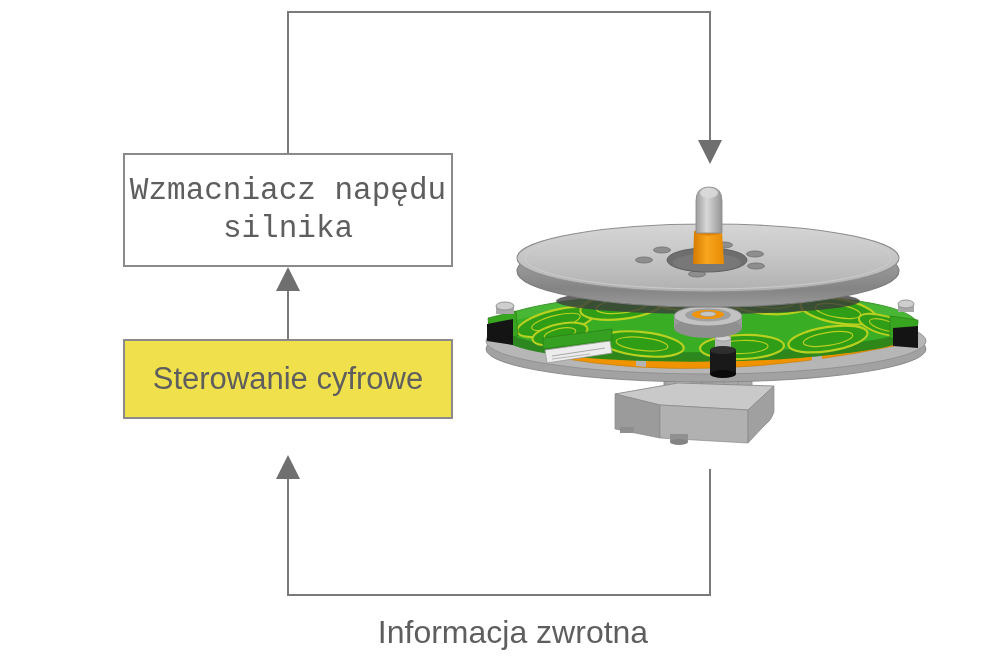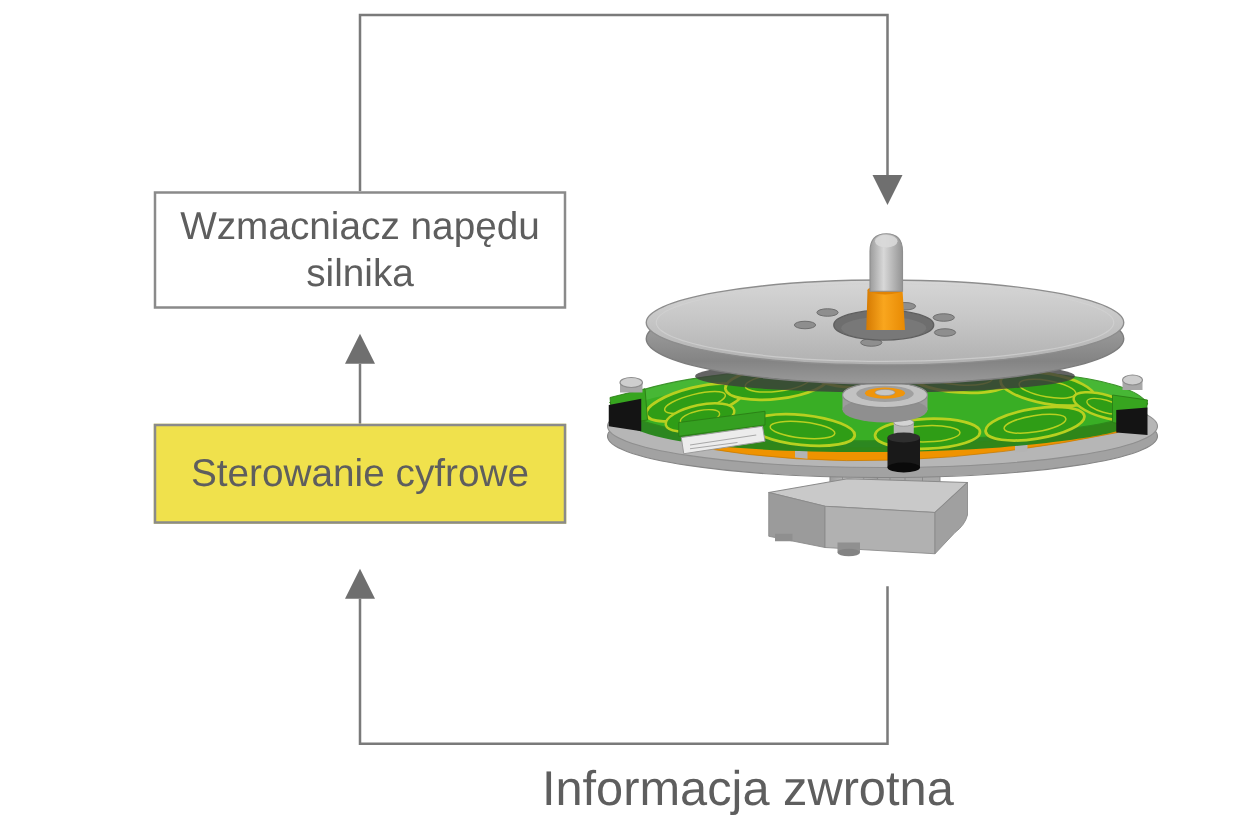--- a/index.html
+++ b/index.html
@@ -7,25 +7,25 @@
     width:1000px;height:663px;position:relative;overflow:hidden;
     background:var(--page_bg,#ffffff);
     font-family:"Liberation Sans","DejaVu Sans",sans-serif;
   }
   .box{
     position:absolute;left:123px;width:330px;box-sizing:border-box;
     border:2px solid var(--box_border,#8a8a8a);
     display:flex;align-items:center;justify-content:center;text-align:center;
     color:var(--text,#5e5e5e);font-size:31px;line-height:38px;
   }
-  #amplifier-box{top:153px;height:94px;background:var(--amplifier_fill,#ffffff);}
+  #amplifier-box{top:153px;height:114px;background:var(--amplifier_fill,#ffffff);font-family:Liberation Mono, monospace;}
   #control-box{top:339px;height:80px;background:var(--control_fill,#f0e14c);}
   .caption{
-    position:absolute;left:263px;top:612px;width:500px;text-align:right;
-    color:var(--text,#5e5e5e);font-size:39px;line-height:40px;white-space:nowrap;
+    position:absolute;left:263px;top:612px;width:500px;text-align:center;
+    color:var(--text,#5e5e5e);font-size:32px;line-height:40px;white-space:nowrap;
   }
   svg.overlay{position:absolute;left:0;top:0;width:1000px;height:663px;pointer-events:none;}
   svg.machine{position:absolute;left:460px;top:170px;width:490px;height:290px;}
   .flow{stroke:var(--line,#7a7a7a);stroke-width:2;fill:none;}
   .arrowhead{fill:var(--arrow,#6f6f6f);stroke:none;}
 </style>
 </head>
 <body>
 
 <svg class="machine" viewBox="0 0 490 290" aria-hidden="true">

